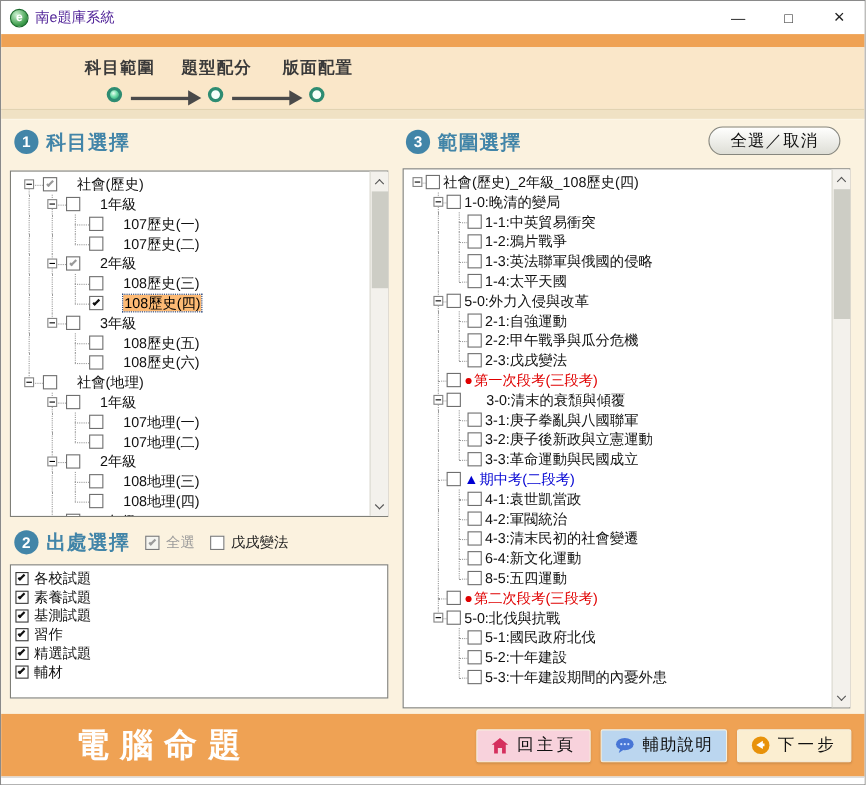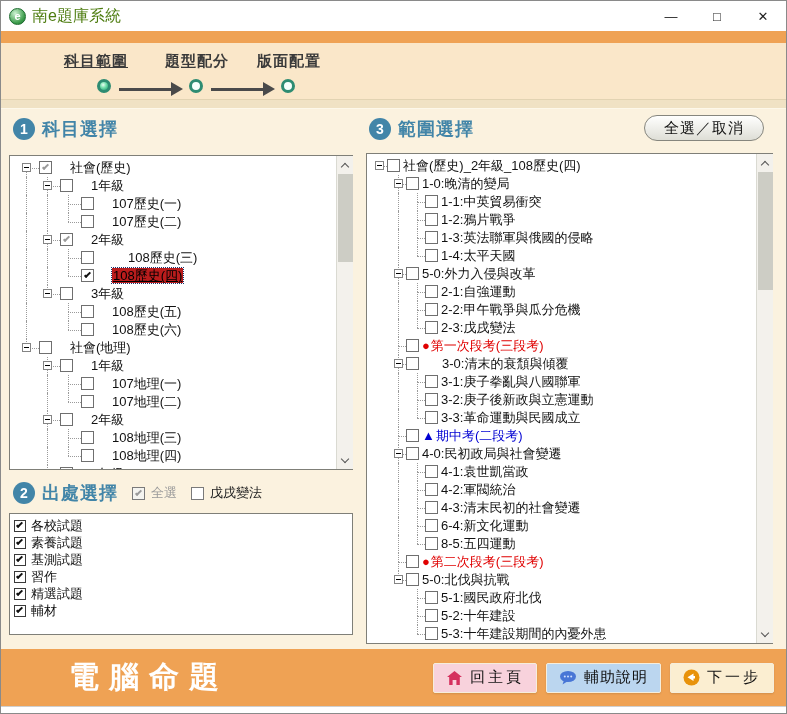--- a/index.html
+++ b/index.html
@@ -2,21 +2,21 @@
 <html><head>
 <meta charset="utf-8">
 <style>
   :root{ --orange:#EFA254; --cream:#FBF2DF; --stepbg:#FAE7C9; --blue:#4285A8; --teal:#2E8C72; }
   *{margin:0;padding:0;box-sizing:border-box;font-family:"Liberation Sans","DejaVu Sans",sans-serif;}
   body{background:#d8d8d8;}
   .window{position:relative;width:787px;height:714px;background:#fff;border:1px solid #8a8a8a;overflow:hidden;}
   
   .titlebar{position:absolute;top:0;left:0;right:0;height:30px;background:#fff;display:flex;align-items:center;padding-left:8px;}
   .app-icon{width:17px;height:17px;border-radius:50%;background:radial-gradient(circle at 35% 30%,#cdf2d2,#3f9e4d 65%,#1e7030);border:1px solid #1c6b2e;color:#fff;font-size:11px;font-weight:bold;display:flex;align-items:center;justify-content:center;margin-right:6px;}
-  .win-title{font-size:16px;color:#4d7c0f;}
+  .win-title{font-size:13px;color:#4c1d95;}
   .win-controls{position:absolute;right:0;top:0;height:30px;display:flex;}
   .win-btn{width:46px;height:30px;display:flex;align-items:center;justify-content:center;font-size:13px;color:#222;cursor:default;}
   
   .orange-strip{position:absolute;top:30px;left:0;right:0;height:12px;background:var(--orange);}
   .stepper{position:absolute;top:42px;left:0;right:0;height:56px;background:var(--stepbg);}
   .band{position:absolute;top:98px;left:0;right:0;height:10px;background:#F0E2C4;border-top:1px solid #E2D3B2;border-bottom:1px solid #FDF8EA;}
   .main{position:absolute;top:108px;left:0;right:0;height:540px;background:var(--cream);}
   .footer{position:absolute;top:648px;left:0;right:0;height:57px;background:var(--orange);display:flex;align-items:center;}
   .bottom-strip{position:absolute;top:705px;left:0;right:0;bottom:0;background:#fff;border-top:1px solid #cfcfcf;}
   
@@ -37,21 +37,21 @@
   
   .trow{position:relative;height:18px;}
   .vg{position:absolute;width:0;border-left:1px dotted #9a9a9a;}
   .hstub{position:absolute;top:9px;height:0;border-top:1px dotted #9a9a9a;}
   .expander{position:absolute;top:4px;width:9px;height:9px;background:#fff;border:1px solid #848484;}
   .minus{position:absolute;left:1px;top:3px;width:5px;height:1px;background:#000;}
   .tcb{position:absolute;top:2px;width:13px;height:13px;background:#fff;border:1px solid #6f6f6f;}
   .mark{position:absolute;left:2px;top:3px;width:7px;height:3px;border-left:2px solid #111;border-bottom:2px solid #111;transform:rotate(-45deg);}
   .mark.gray{border-color:#9a9a9a;}
   .tlabel{position:absolute;top:0;line-height:18px;font-size:13px;white-space:nowrap;color:#111;}
-  .sel{background:#b91c1c;color:#000;outline:1px dotted #17356e;padding:0 1px;text-decoration:underline;}
+  .sel{background:#fdba74;color:#000;outline:1px dotted #17356e;padding:0 1px;}
   .tone-red{color:#E00000;}
   .tone-blue{color:#0000D2;}
   .bullet{margin-right:1px;font-size:13px;}
   .bullet.red{color:#E00000;}
   .bullet.blue{color:#0000D2;}
   
   .vsb{position:absolute;width:17px;background:#F3F1EC;border-left:1px solid #DADAD2;}
   #sb-subject{left:335px;top:47px;height:313px;}
   #sb-range{left:755px;top:45px;height:489px;}
   .sb-arrow{position:absolute;left:0;width:16px;height:16px;display:flex;align-items:center;justify-content:center;}
@@ -89,21 +89,21 @@
     <div class="win-controls">
       <div class="win-btn">—</div>
       <div class="win-btn">□</div>
       <div class="win-btn">✕</div>
     </div>
   </div>
 
   <div class="orange-strip"></div>
 
   <div class="stepper" id="stepper">
-      <div class="step-label" style="left: 63px; text-decoration: underline;">科目範圍</div>
+      <div class="step-label" style="left: 76px;">科目範圍</div>
       <div class="dot active" style="left: 96px;"></div>
       <div class="sline" style="left: 118px; width: 54px;"></div>
       <div class="shead" style="left: 170px;"></div>
       <div class="step-label" style="left: 164px;">題型配分</div>
       <div class="dot" style="left: 188px;"></div>
       <div class="sline" style="left: 210px; width: 54px;"></div>
       <div class="shead" style="left: 262px;"></div>
       <div class="step-label" style="left: 256px;">版面配置</div>
       <div class="dot" style="left: 280px;"></div>
     </div>
@@ -169,21 +169,21 @@
           </div>
           <div class="tlabel" style="left: 81px;"><span>2年級</span></div>
         </div>
         <div class="trow">
           <div class="vg" style="left: 16px; top: 0px; height: 18px;"></div>
           <div class="vg" style="left: 37px; top: 0px; height: 18px;"></div>
           <div class="vg" style="left: 58px; top: 0px; height: 9px;"></div>
           <div class="vg" style="left: 58px; top: 9px; height: 9px;"></div>
           <div class="hstub" style="left: 58px; width: 13px;"></div>
           <div class="tcb" style="left: 71px;"></div>
-          <div class="tlabel" style="left: 102px; margin-left: 16px;"><span>108歷史(三)</span></div>
+          <div class="tlabel" style="left: 102px;"><span>108歷史(三)</span></div>
         </div>
         <div class="trow">
           <div class="vg" style="left: 16px; top: 0px; height: 18px;"></div>
           <div class="vg" style="left: 37px; top: 0px; height: 18px;"></div>
           <div class="vg" style="left: 58px; top: 0px; height: 9px;"></div>
           <div class="hstub" style="left: 58px; width: 13px;"></div>
           <div class="tcb" style="left: 71px;">
             <div class="mark"></div>
           </div>
           <div class="tlabel" style="left: 102px;"><span class="sel">108歷史(四)</span></div>
@@ -473,30 +473,20 @@
           <div class="tlabel" style="left: 74px;"><span>3-3:革命運動與民國成立</span></div>
         </div>
         <div class="trow">
           <div class="vg" style="left: 31px; top: 0px; height: 9px;"></div>
           <div class="vg" style="left: 31px; top: 9px; height: 9px;"></div>
           <div class="hstub" style="left: 31px; width: 8px;"></div>
           <div class="tcb" style="left: 39px;"></div>
           <div class="tlabel" style="left: 55px;"><span class="bullet blue">▲</span><span class="tone-blue">期中考(二段考)</span></div>
         </div>
         <div class="trow">
-          <div class="vg" style="left: 31px; top: 0px; height: 9px;"></div>
-          <div class="vg" style="left: 31px; top: 9px; height: 9px;"></div>
-          <div class="hstub" style="left: 31px; width: 8px;"></div>
-          <div class="expander" style="left: 27px;">
-            <div class="minus"></div>
-          </div>
-          <div class="tcb" style="left: 39px;"></div>
-          <div class="tlabel" style="left: 55px;"><span>4-0:民初政局與社會變遷</span></div>
-        </div>
-        <div class="trow">
           <div class="vg" style="left: 31px; top: 0px; height: 18px;"></div>
           <div class="vg" style="left: 50px; top: 0px; height: 9px;"></div>
           <div class="vg" style="left: 50px; top: 9px; height: 9px;"></div>
           <div class="hstub" style="left: 50px; width: 8px;"></div>
           <div class="tcb" style="left: 58px;"></div>
           <div class="tlabel" style="left: 74px;"><span>4-1:袁世凱當政</span></div>
         </div>
         <div class="trow">
           <div class="vg" style="left: 31px; top: 0px; height: 18px;"></div>
           <div class="vg" style="left: 50px; top: 0px; height: 9px;"></div>

